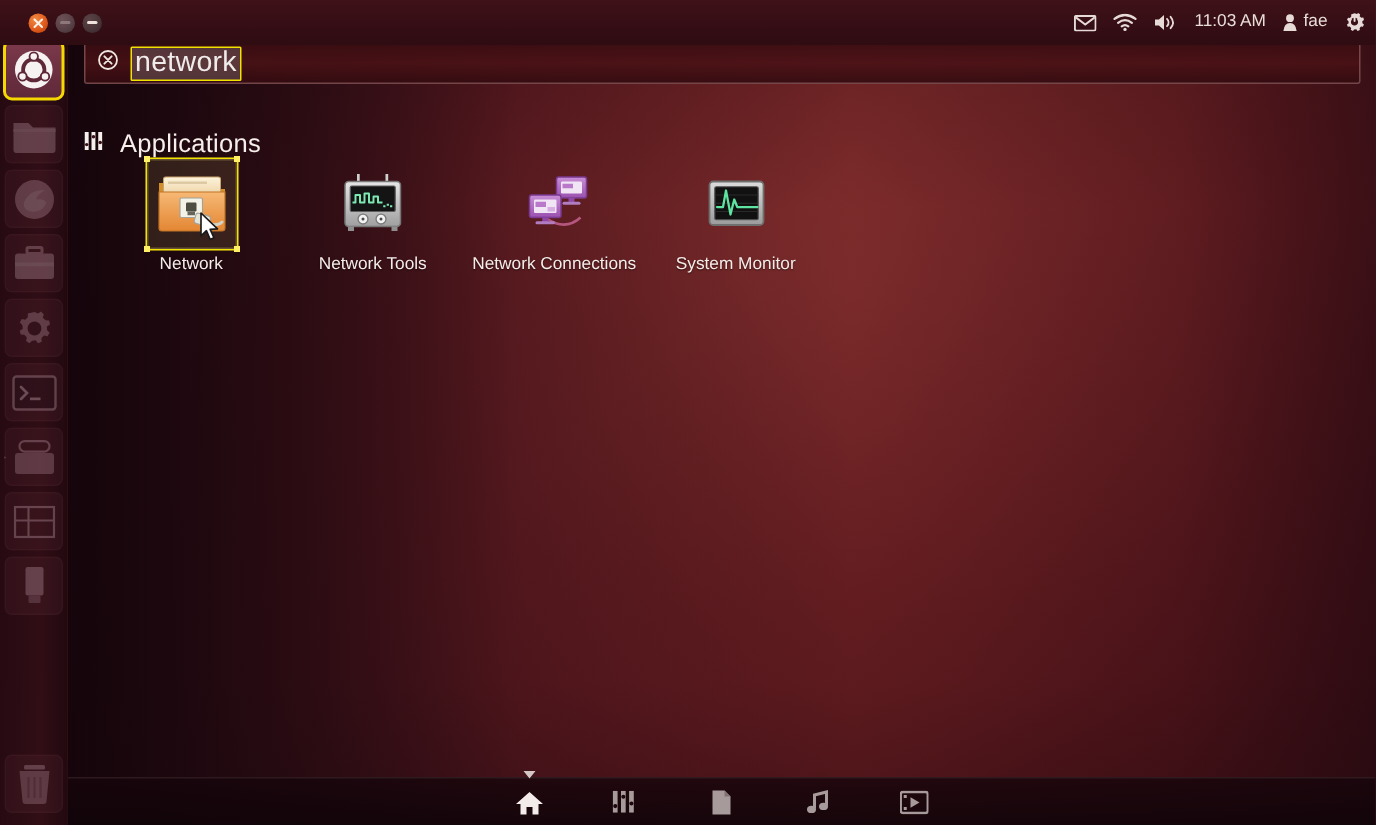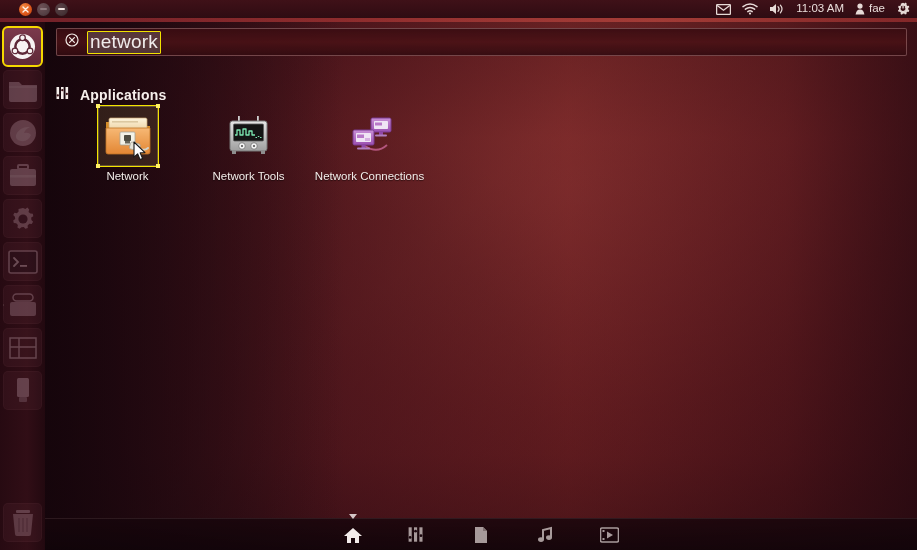--- a/index.html
+++ b/index.html
@@ -19,21 +19,21 @@
   #wallpaper {
     position:absolute; inset:0;
     background:
       radial-gradient(ellipse 720px 520px at 62% 34%, rgba(190,80,75,0.55) 0%, rgba(150,50,50,0.25) 45%, rgba(0,0,0,0) 72%),
       radial-gradient(ellipse 520px 420px at 24% 78%, rgba(120,25,35,0.55) 0%, rgba(60,12,20,0.2) 60%, rgba(0,0,0,0) 80%),
       linear-gradient(135deg, #6e1f28 0%, #8d2b2b 28%, #a03a33 46%, #7c2326 66%, #4e1219 86%, #330b12 100%);
   }
 
   
   #panel {
-    position:absolute; top:0; left:0; right:0; height:18px;
+    position:absolute; top:0; left:0; right:0; height:30px;
     background:linear-gradient(180deg,#3f1118 0%, #360e15 55%, #2e0c12 100%);
     z-index:60;
     display:flex; align-items:center;padding-left:13px;
   }
   #winctl { display:flex; align-items:center; gap:5px; padding-left:6px; }
   .wc {
     width:13px; height:13px; border-radius:50%;
     display:flex; align-items:center; justify-content:center;
     font-size:9px; line-height:1; color:#f7e9e2;
   }
@@ -119,21 +119,21 @@
   #search-text {
     font-size:19px; color:#f0ecec; line-height:20px;
     letter-spacing:0.2px;
   }
 
   
   #group-header {
     position:absolute; top:64px; left:11px;
     display:flex; align-items:center; gap:9px;
   }
-  #group-title { font-size:14px; color:#f6efec; font-weight:700; letter-spacing:0.2px; }
+  #group-title { font-size:17px; color:#f6efec; font-weight:400; letter-spacing:0.2px; }
 
   
   #results {
     position:absolute; top:86px; left:22px; right:10px;
     display:flex;
   }
   .result {
     width:121px;
     display:flex; flex-direction:column; align-items:center;
     padding-top:2px;
@@ -316,20 +316,39 @@
             <rect x="11" y="20" width="15" height="9" rx="0.8" fill="#f0e4f5"></rect>
             <rect x="12" y="21.5" width="7" height="3.5" fill="#b978c9"></rect>
             <rect x="20" y="25" width="5" height="3" fill="#d6aee1"></rect>
             <rect x="16.5" y="32" width="4" height="3" fill="#8f46a5"></rect>
             <rect x="12" y="34.5" width="13" height="2" rx="1" fill="#b07ec0"></rect>
           </svg>
         </div>
         <div class="label">Network Connections</div>
       </div>
 
+      <div class="result">
+        <div class="icon-box">
+          <svg width="50" height="46" viewBox="0 0 50 46">
+            <defs>
+              <linearGradient id="bez" x1="0" y1="0" x2="0" y2="1">
+                <stop offset="0" stop-color="#dcdcdc"></stop>
+                  <stop offset="1" stop-color="#9b9b9b"></stop>
+              </linearGradient>
+            </defs>
+            <rect x="7" y="8" width="36" height="29" rx="2.5" fill="url(#bez)" stroke="#6f6f6f" stroke-width="1.2"></rect>
+            <rect x="10.5" y="11.5" width="29" height="22" rx="1" fill="#111" stroke="#575757" stroke-width="0.8"></rect>
+
+            <path d="M10.5 17 h29 M10.5 22.5 h29 M10.5 28 h29" stroke="#2c2c2c" stroke-width="0.6"></path>
+
+            <path d="M12 25 L16 25 L18 14 L21 30 L23.5 20 L25.5 25 L39 25" stroke="#5fe3a1" stroke-width="1.5" fill="none" stroke-linejoin="round" stroke-linecap="round"></path>
+          </svg>
+        </div>
+        <div class="label">System Monitor</div>
+      </div>
 
     </div>
 
     <div id="lensbar">
       <div class="lens active">
         <span class="tri"></span>
         <svg width="20" height="18" viewBox="0 0 20 18">
           <path d="M10 2 L19 10 H16 V17 H12 V12 H8 V17 H4 V10 H1 Z" fill="#f3eceb"></path>
         </svg>
       </div>

